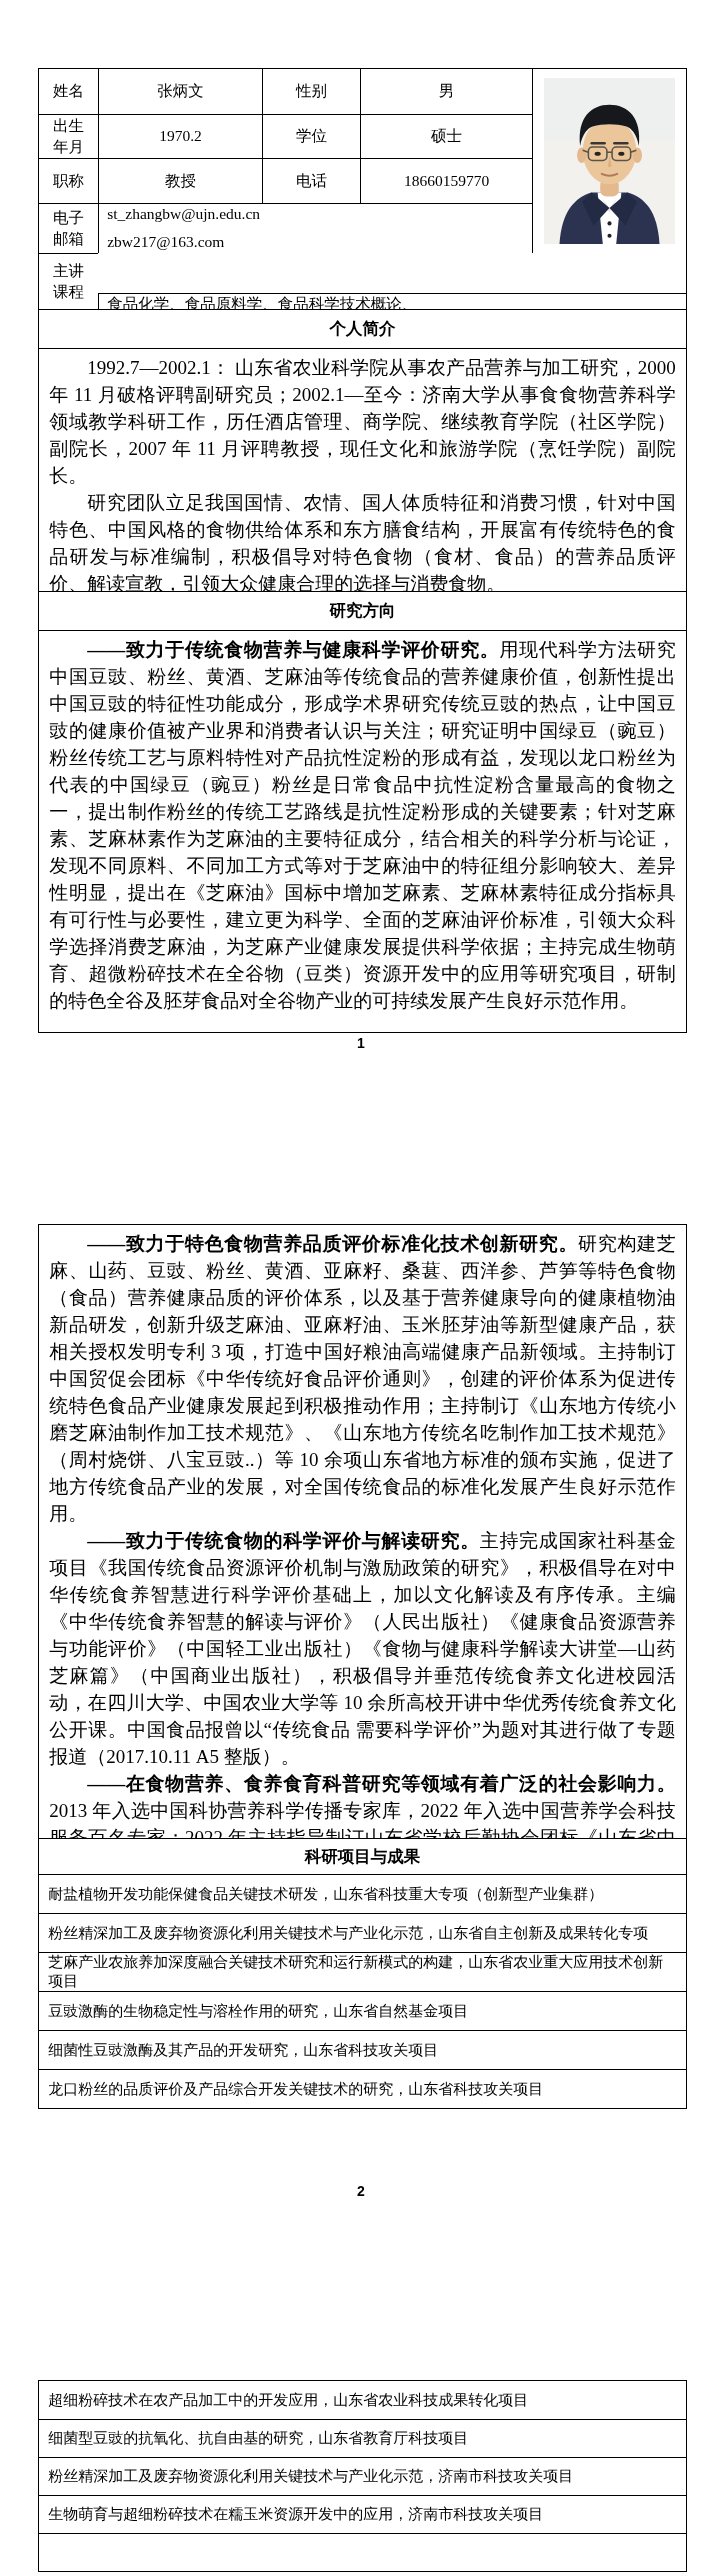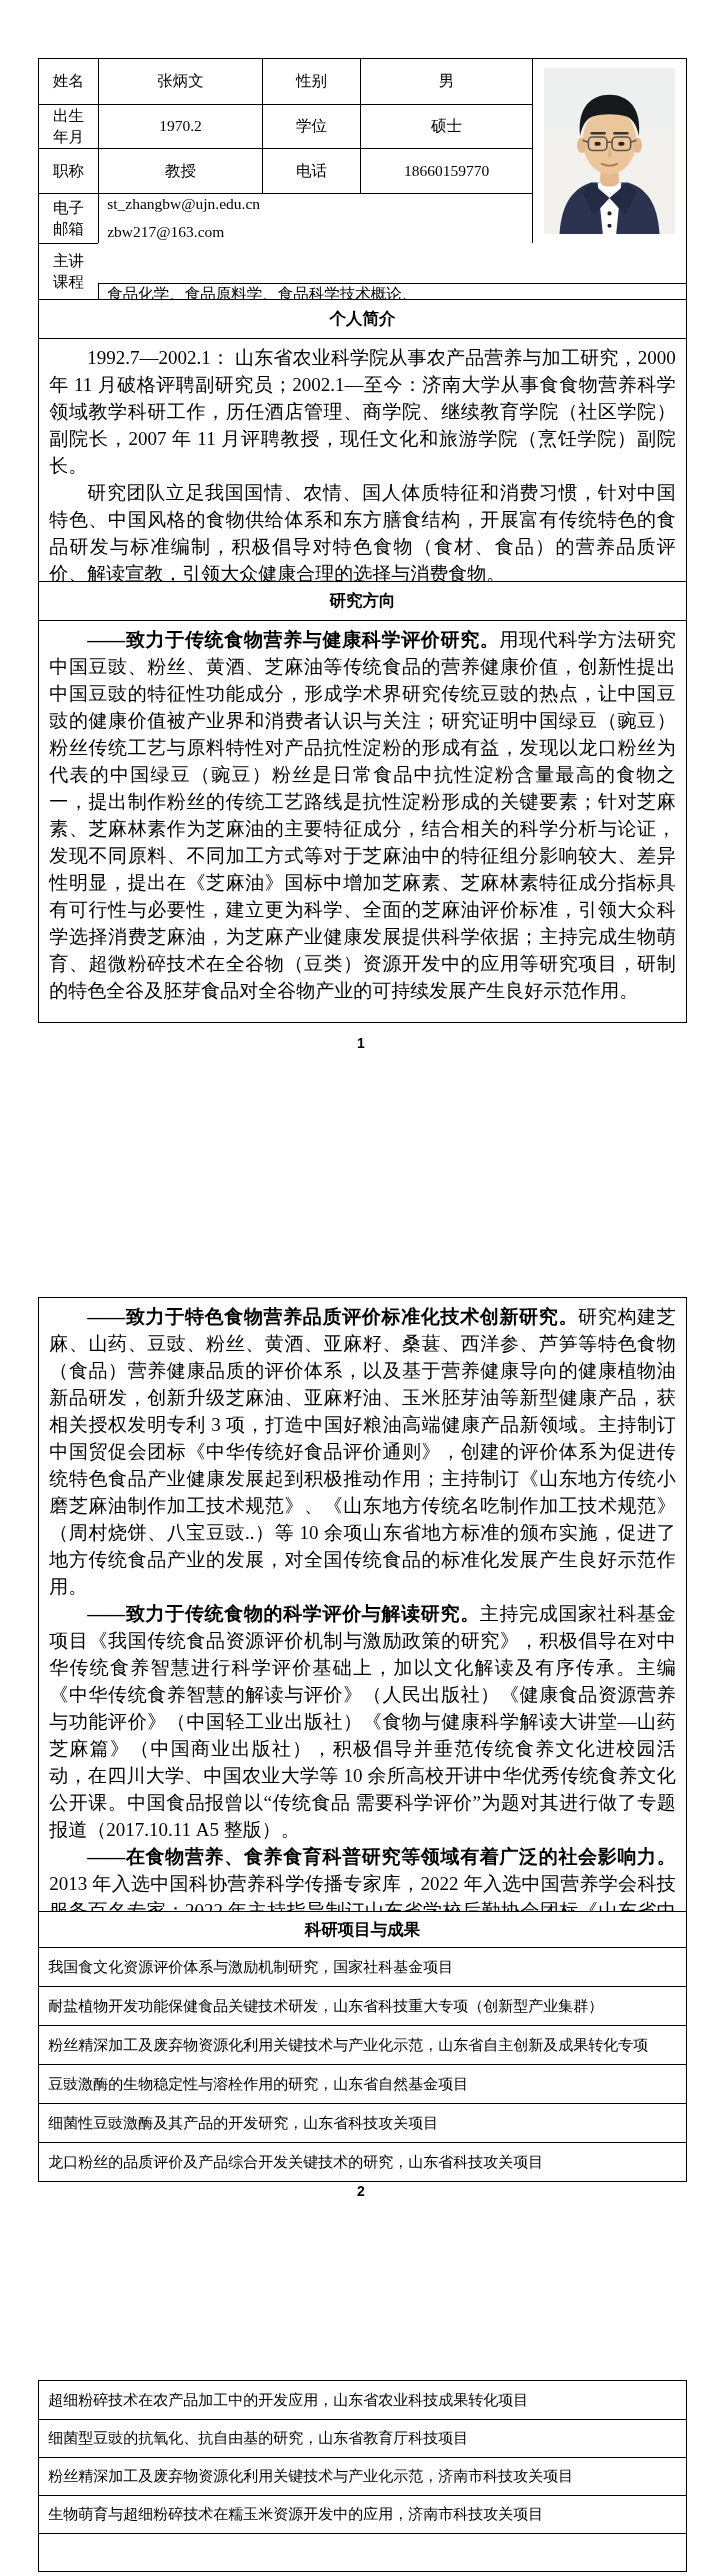--- a/index.html
+++ b/index.html
@@ -6,22 +6,22 @@
   body{
     width:722px;height:3361px;position:relative;
     background:#ffffff;color:#000;
     font-family:"Liberation Serif","DejaVu Serif",serif;
     overflow:hidden;
   }
   .doc-table{
     position:absolute;left:38px;width:649px;
     border:1.5px solid #000;box-sizing:border-box;background:#fff;
   }
-  #table-page1{top:58px;}
-  #table-page2{top:1297px;}
+  #table-page1{top:68px;}
+  #table-page2{top:1224px;}
   #table-page3{top:2380px;}
 
   
   .info-grid{
     display:grid;
     grid-template-columns:59px 164px 98px 172px auto;
     grid-template-rows:45px 44px 45px 50px 56px;
   }
   .cell{
     box-sizing:border-box;display:flex;align-items:center;justify-content:center;
@@ -185,32 +185,32 @@
 
       <p><span class="bold">——致力于传统食物的科学评价与解读研究。</span><span>主持完成国家社科基金项目《我国传统食品资源评价机制与激励政策的研究》，积极倡导在对中华传统食养智慧进行科学评价基础上，加以文化解读及有序传承。主编《中华传统食养智慧的解读与评价》（人民出版社）《健康食品资源营养与功能评价》（中国轻工业出版社）《食物与健康科学解读大讲堂—山药 芝麻篇》（中国商业出版社），积极倡导并垂范传统食养文化进校园活动，在四川大学、中国农业大学等 10 余所高校开讲中华优秀传统食养文化公开课。中国食品报曾以“传统食品 需要科学评价”为题对其进行做了专题报道（2017.10.11 A5 整版）。</span><span class="bold"></span><span></span></p>
 
       <p><span class="bold">——在食物营养、食养食育科普研究等领域有着广泛的社会影响力。</span><span>2013 年入选中国科协营养科学传播专家库，2022 年入选中国营养学会科技服务百名专家；2022 年主持指导制订山东省学校后勤协会团标《山东省中小学学生配餐营养设计指南》。现兼任中国食物与营养咨询委员会委员、中国科协营养科学传播专家库成员、中国营养学会理事、山东省国民营养健康专家委员会委员、</span><span class="bold">山东营养学会副理事长</span><span>兼食物营养专委会主任委员等，获中国营养学会“全国营养行业先进工作者”荣誉称号。</span></p>
     </div>
 
   <div class="section-header" id="achievements-header">科研项目与成果</div>
 
   <div class="row-list" id="page2-projects">
 
-      <div class="proj-row">
-        <span>我国食文化资源评价体系与激励机制研究，国家社科基金项目</span>
-      </div>
 
       <div class="proj-row">
         <span>耐盐植物开发功能保健食品关键技术研发，山东省科技重大专项（创新型产业集群）</span>
       </div>
 
       <div class="proj-row">
         <span>粉丝精深加工及废弃物资源化利用关键技术与产业化示范，山东省自主创新及成果转化专项</span>
       </div>
 
+      <div class="proj-row">
+        <span>芝麻产业农旅养加深度融合关键技术研究和运行新模式的构建，山东省农业重大应用技术创新项目</span>
+      </div>
 
       <div class="proj-row">
         <span>豆豉激酶的生物稳定性与溶栓作用的研究，山东省自然基金项目</span>
       </div>
 
       <div class="proj-row">
         <span>细菌性豆豉激酶及其产品的开发研究，山东省科技攻关项目</span>
       </div>
 
       <div class="proj-row">

